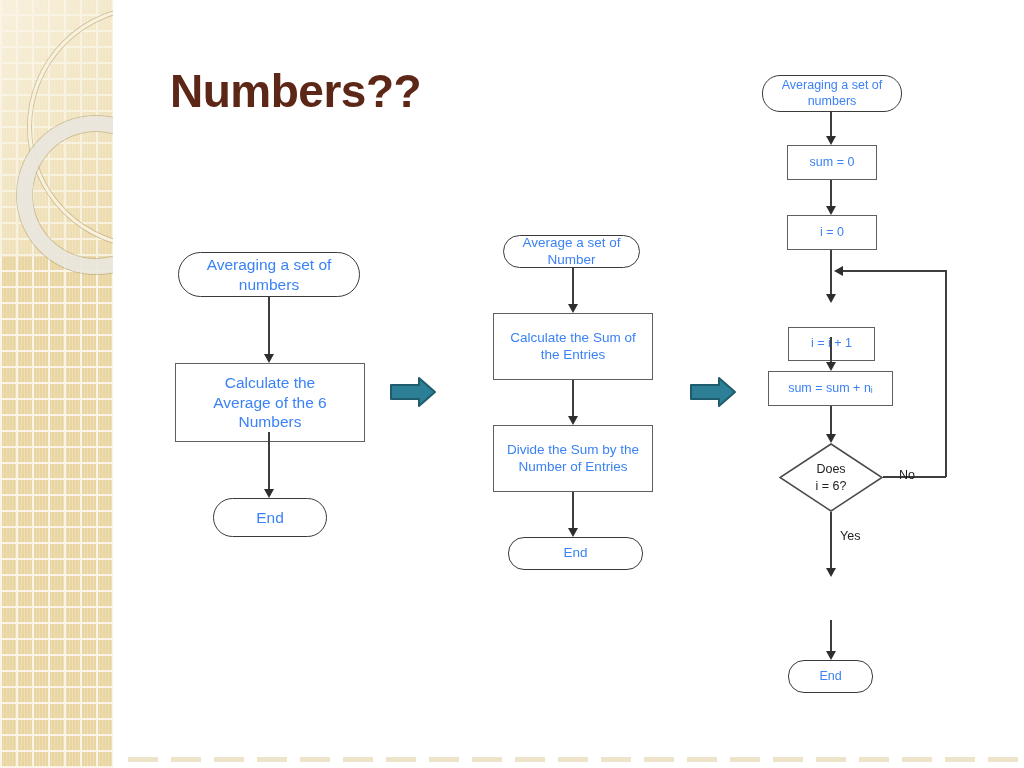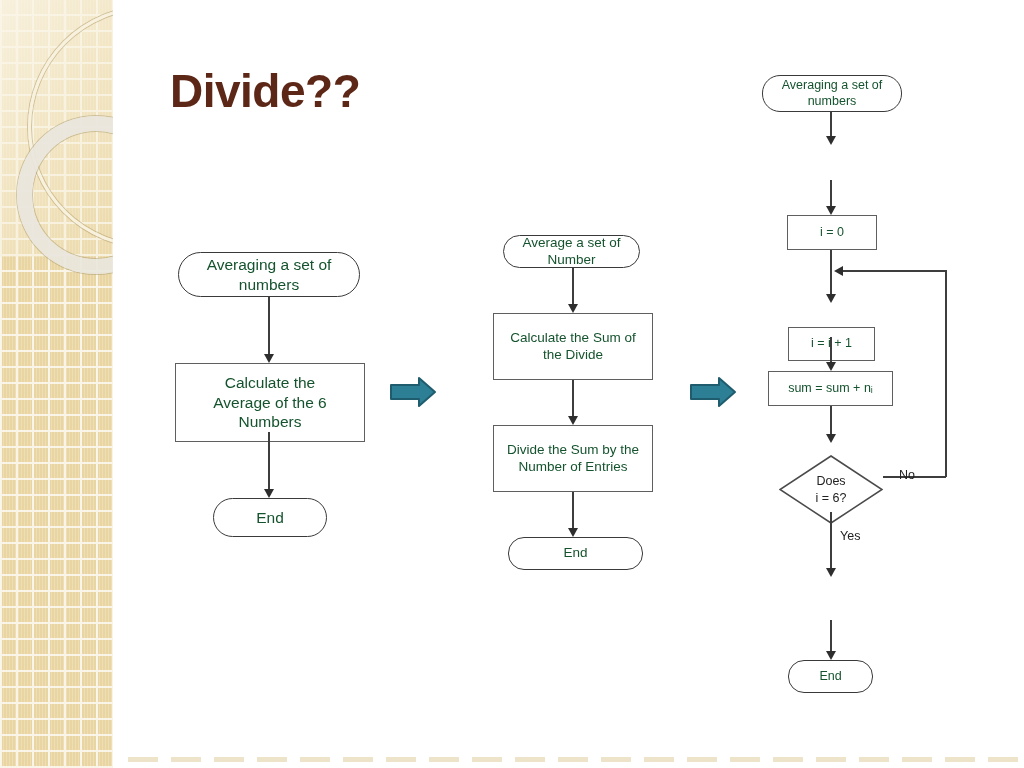--- a/index.html
+++ b/index.html
@@ -35,21 +35,21 @@
     background:repeating-linear-gradient(90deg, #decd9e 0 30px, rgba(0,0,0,0) 30px 43px);
   }
   
   .title{
     position:absolute;left:170px;top:64px;font-size:46px;font-weight:600;
     color:#5d2717;letter-spacing:-.5px;
   }
   
   .node{
     position:absolute;display:flex;align-items:center;justify-content:center;
-    text-align:center;background:#ffffff;color:#14532d;white-space:pre-line;
+    text-align:center;background:#ffffff;color:#3b82f6;white-space:pre-line;
     line-height:1.25;box-sizing:border-box;
   }
   .terminator{border:1.6px solid #3a3a3a;}
   .process{border:1.5px solid #5f5f5f;}
   .f1{font-size:15.5px;}
   .f2{font-size:13.5px;}
   .f3{font-size:12.5px;}
   
   .vline{position:absolute;width:1.6px;background:#3d3d3d;}
   .hline{position:absolute;height:1.6px;background:#3d3d3d;}
@@ -73,21 +73,21 @@
 
 <div id="slide">
 
   <div class="sidebar">
     <div class="sidebar-top-light"></div>
     <div class="ring-thin"></div>
     <div class="ring-thick"></div>
   </div>
   <div class="bottom-dashes"></div>
 
-  <div class="title">Divide??</div>
+  <div class="title">Numbers??</div>
 
   <div class="node terminator f1" style="left:178px;top:252px;width:182px;height:45px;border-radius:23px;">Averaging a set of
 numbers</div>
   <div class="vline" style="left:268px;top:297px;height:57px;"></div>
   <div class="arr-down" style="left:264px;top:354px;"></div>
   <div class="node process f1" style="left:175px;top:363px;width:190px;height:79px;">Calculate the
 Average of the 6
 Numbers</div>
   <div class="vline" style="left:268px;top:432px;height:57px;"></div>
   <div class="arr-down" style="left:264px;top:489px;"></div>
@@ -95,56 +95,57 @@
 
   <svg class="big-arrow" style="left:389px;top:376px;" width="48" height="32" viewBox="0 0 48 32">
     <polygon points="2,9 30,9 30,2 46,16 30,30 30,23 2,23" fill="#2d7f96" stroke="#1f5c6d" stroke-width="2" stroke-linejoin="round"></polygon>
   </svg>
 
   <div class="node terminator f2" style="left:503px;top:235px;width:137px;height:33px;border-radius:17px;">Average a set of
 Number</div>
   <div class="vline" style="left:572px;top:268px;height:36px;"></div>
   <div class="arr-down" style="left:568px;top:304px;"></div>
   <div class="node process f2" style="left:493px;top:313px;width:160px;height:67px;">Calculate the Sum of
-the Divide</div>
+the Entries</div>
   <div class="vline" style="left:572px;top:380px;height:36px;"></div>
   <div class="arr-down" style="left:568px;top:416px;"></div>
   <div class="node process f2" style="left:493px;top:425px;width:160px;height:67px;">Divide the Sum by the
 Number of Entries</div>
   <div class="vline" style="left:572px;top:492px;height:36px;"></div>
   <div class="arr-down" style="left:568px;top:528px;"></div>
   <div class="node terminator f2" style="left:508px;top:537px;width:135px;height:33px;border-radius:16px;">End</div>
 
   <svg class="big-arrow" style="left:689px;top:376px;" width="48" height="32" viewBox="0 0 48 32">
     <polygon points="2,9 30,9 30,2 46,16 30,30 30,23 2,23" fill="#2d7f96" stroke="#1f5c6d" stroke-width="2" stroke-linejoin="round"></polygon>
   </svg>
 
   <div class="node terminator f3" style="left:762px;top:75px;width:140px;height:37px;border-radius:18px;">Averaging a set of
 numbers</div>
   <div class="vline" style="left:830px;top:112px;height:24px;"></div>
   <div class="arr-down" style="left:826px;top:136px;"></div>
+  <div class="node process f3" style="left:787px;top:145px;width:90px;height:35px;">sum = 0</div>
   <div class="vline" style="left:830px;top:180px;height:26px;"></div>
   <div class="arr-down" style="left:826px;top:206px;"></div>
   <div class="node process f3" style="left:787px;top:215px;width:90px;height:35px;">i = 0</div>
   <div class="vline" style="left:830px;top:250px;height:44px;"></div>
   <div class="arr-down" style="left:826px;top:294px;"></div>
 
   <div class="arr-left" style="left:834px;top:266px;"></div>
   <div class="hline" style="left:843px;top:270px;width:103px;"></div>
   <div class="vline" style="left:945px;top:270px;height:207px;"></div>
   <div class="hline" style="left:883px;top:476px;width:63px;"></div>
 
   <div class="node process f3" style="left:788px;top:303px;width:87px;height:34px;margin-top:24px;">i = i + 1</div>
   <div class="vline" style="left:830px;top:337px;height:25px;"></div>
   <div class="arr-down" style="left:826px;top:362px;"></div>
   <div class="node process f3" style="left:768px;top:371px;width:125px;height:35px;">sum = sum + nᵢ</div>
   <div class="vline" style="left:830px;top:406px;height:28px;"></div>
   <div class="arr-down" style="left:826px;top:434px;"></div>
 
-  <div class="diamond-wrap" style="left:779px;top:455px;width:104px;height:69px;">
+  <div class="diamond-wrap" style="left:779px;top:443px;width:104px;height:69px;">
     <svg width="104" height="69" viewBox="0 0 104 69">
       <polygon points="52,1 103,34.5 52,68 1,34.5" fill="#ffffff" stroke="#4a4a4a" stroke-width="1.5"></polygon>
     </svg>
     <div class="diamond-text">Does
 i = 6?</div>
   </div>
   <div class="edge-label" style="left:899px;top:468px;">No</div>
 
   <div class="vline" style="left:830px;top:512px;height:56px;"></div>
   <div class="edge-label" style="left:840px;top:529px;">Yes</div>

